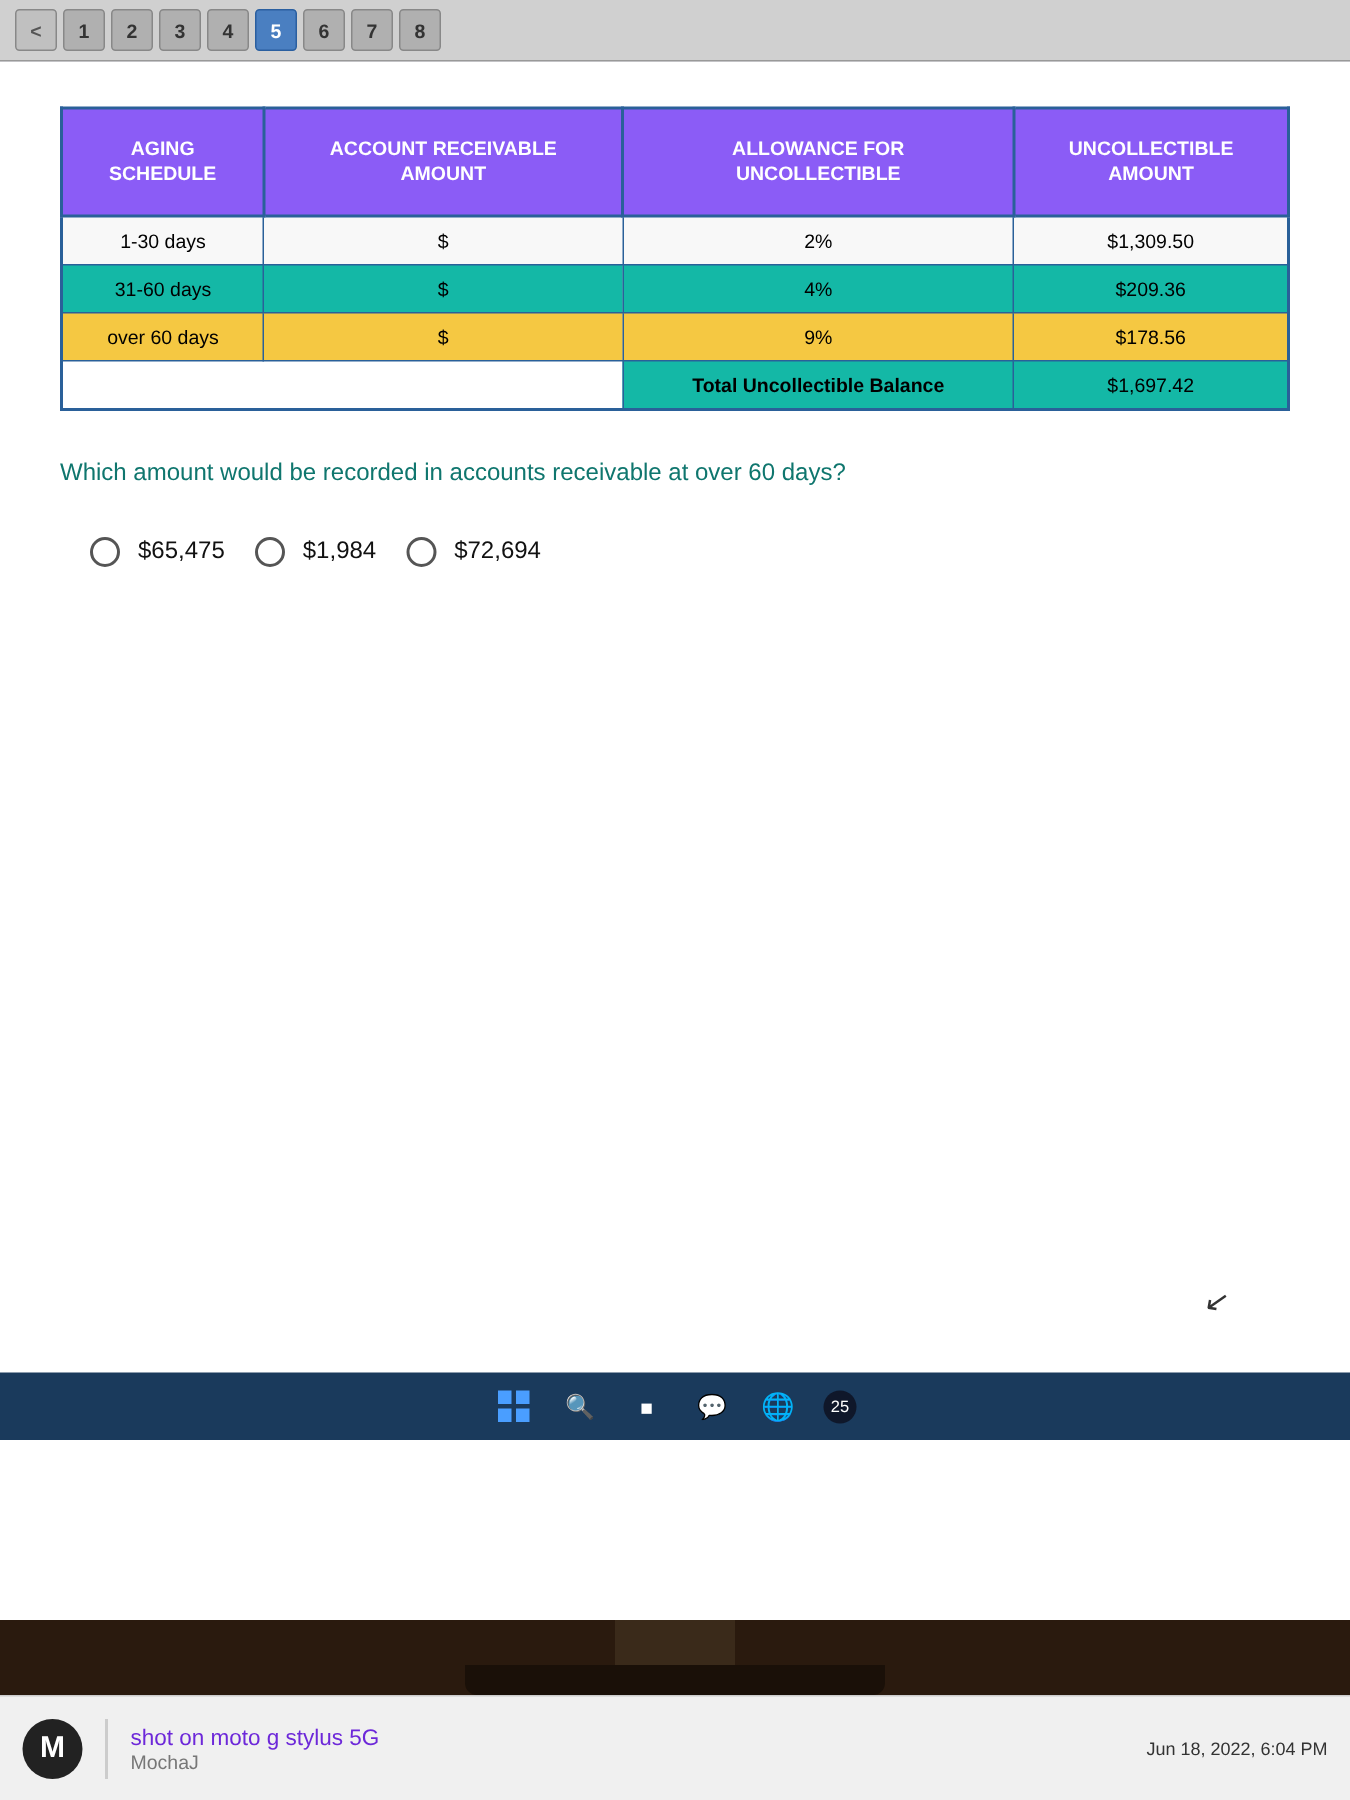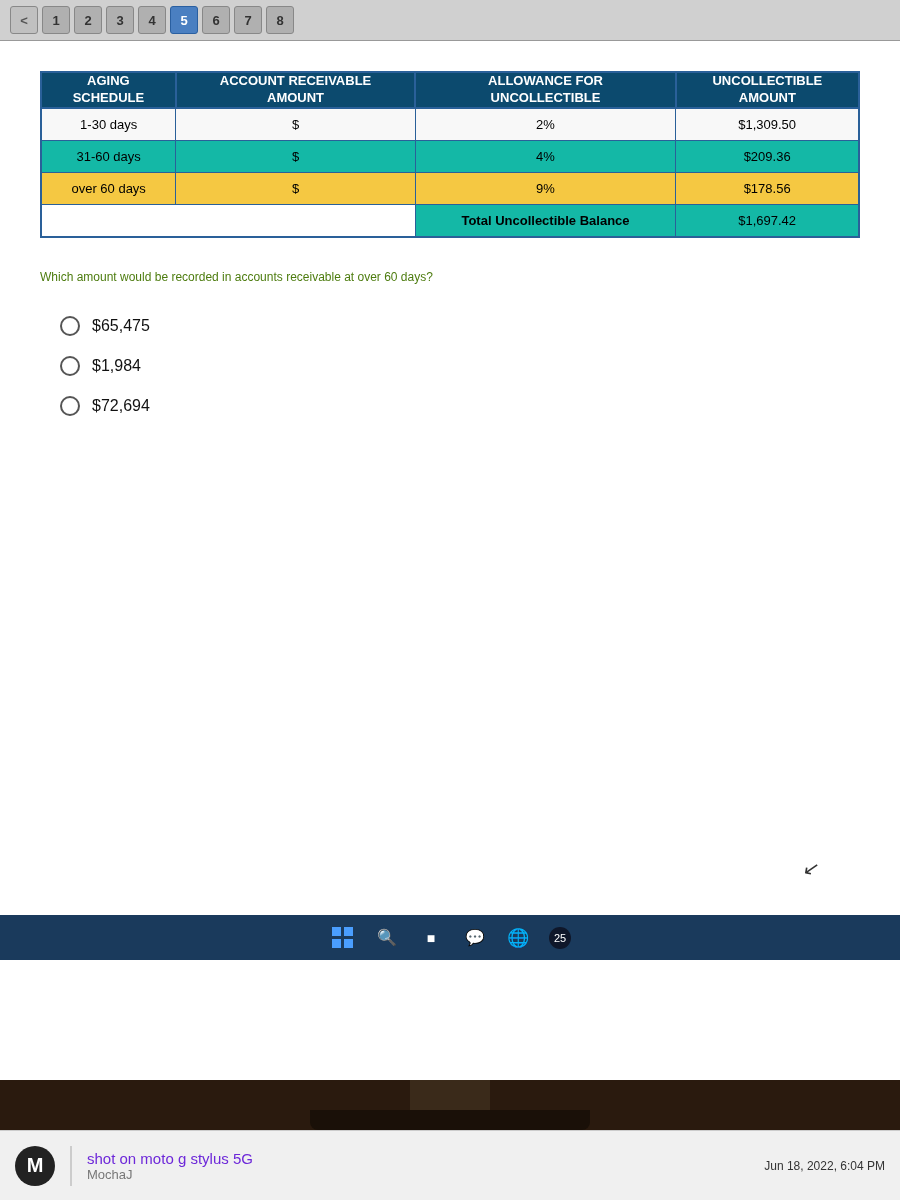--- a/index.html
+++ b/index.html
@@ -72,23 +72,23 @@
 
     
     .accounting-table {
       width: 100%;
       border-collapse: collapse;
       margin-bottom: 30px;
       border: 2px solid #2a6099;
     }
 
     .accounting-table th {
-      background: #0c4a6e;
+      background: #8b5cf6;
       color: white;
-      padding: 0 12px;
+      padding: 18px 12px;
       text-align: center;
       font-size: 13px;
       font-weight: bold;
       border: 2px solid #2a6099;
       line-height: 1.3;
     }
 
     .accounting-table td {
       padding: 8px 12px;
       border: 1.5px solid #2a6099;
@@ -109,30 +109,30 @@
       text-align: left;
       font-weight: bold;
     }
 
     .total-amount {
       font-weight: normal;
     }
 
     
     .question-text {
-      font-size: 12px;
-      color: #4d7c0f;
+      font-size: 16px;
+      color: #0f766e;
       line-height: 1.5;
       margin-bottom: 30px;
     }
 
     
     .options-container {
       display: flex;
-      flex-direction: column;
+      flex-direction: row;
       gap: 20px;
       padding-left: 20px;
     }
 
     .option-item {
       display: flex;
       align-items: center;
       gap: 12px;
       font-size: 16px;
       color: #111;

